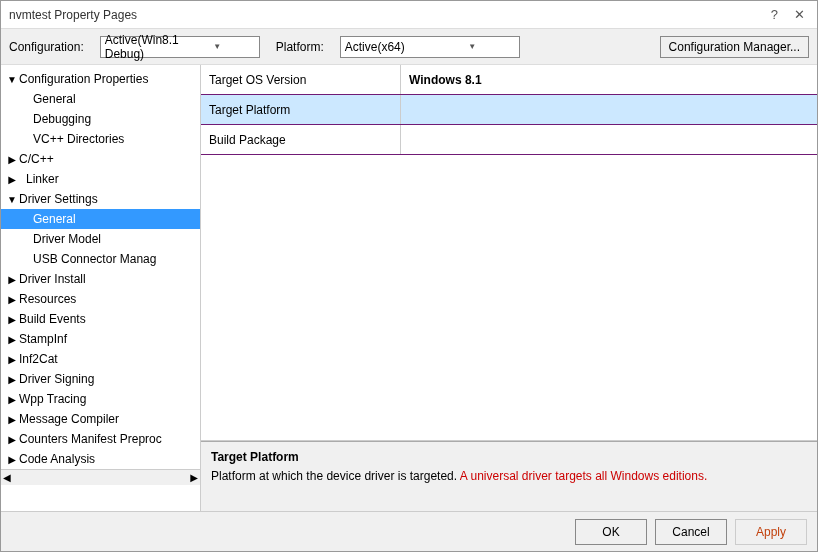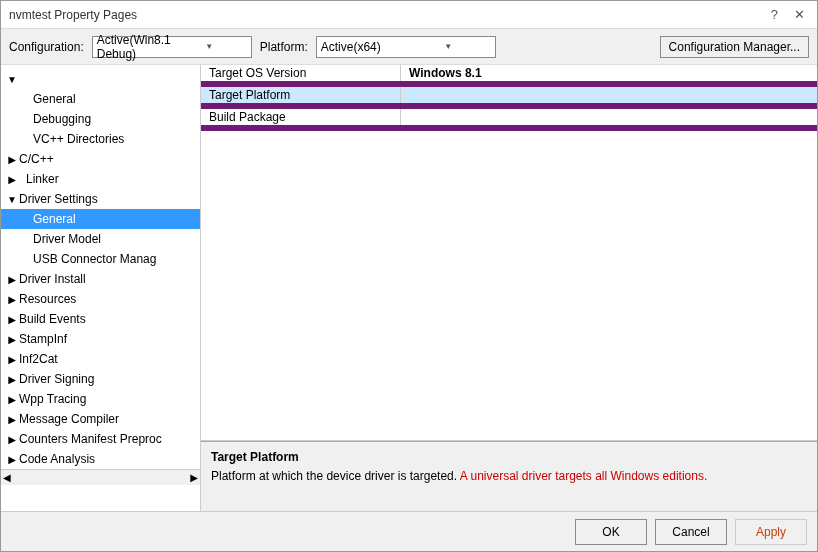--- a/index.html
+++ b/index.html
@@ -49,21 +49,21 @@
       font-size: 13px;
       color: #555;
       padding: 0 4px;
     }
 
     .config-row {
       background: #f0f0f0;
       padding: 6px 8px;
       display: flex;
       align-items: center;
-      gap: 8px;
+      gap: 16px;
       border-bottom: 1px solid #ddd;
       height: 36px;
     }
 
     .config-label {
       font-size: 12px;
       color: #000;
     }
 
     .config-dropdown {
@@ -148,22 +148,22 @@
 
     .property-table {
       flex: 1;
       overflow-y: auto;
       background: #fff;
       border-bottom: 1px solid #ccc;
     }
 
     .prop-row {
       display: flex;
-      border-bottom: 6px solid #701a75;
-      height: 22px;
+      border-bottom: 1px solid #701a75;
+      height: 30px;
     }
 
     .prop-row.highlighted {
       background: #cce8ff;
     }
 
     .prop-name {
       width: 200px;
       padding: 3px 8px;
       border-right: 1px solid #ccc;
@@ -274,20 +274,21 @@
     </div>
     <button class="config-manager-btn">Configuration Manager...</button>
   </div>
 
   <div class="main-area">
 
     <div class="sidebar">
       <div id="sidebar-items-container">
           <div class="tree-item" style="padding-left: 4px;">
             <span class="tree-arrow">▼</span>
+            <span style="font-size: 12px;">Configuration Properties</span>
           </div>
           <div class="tree-item" style="padding-left: 18px;">
             <span style="width: 14px; display: inline-block;"></span>
             <span style="font-size: 12px;">General</span>
           </div>
           <div class="tree-item" style="padding-left: 18px;">
             <span style="width: 14px; display: inline-block;"></span>
             <span style="font-size: 12px;">Debugging</span>
           </div>
           <div class="tree-item" style="padding-left: 18px;">

